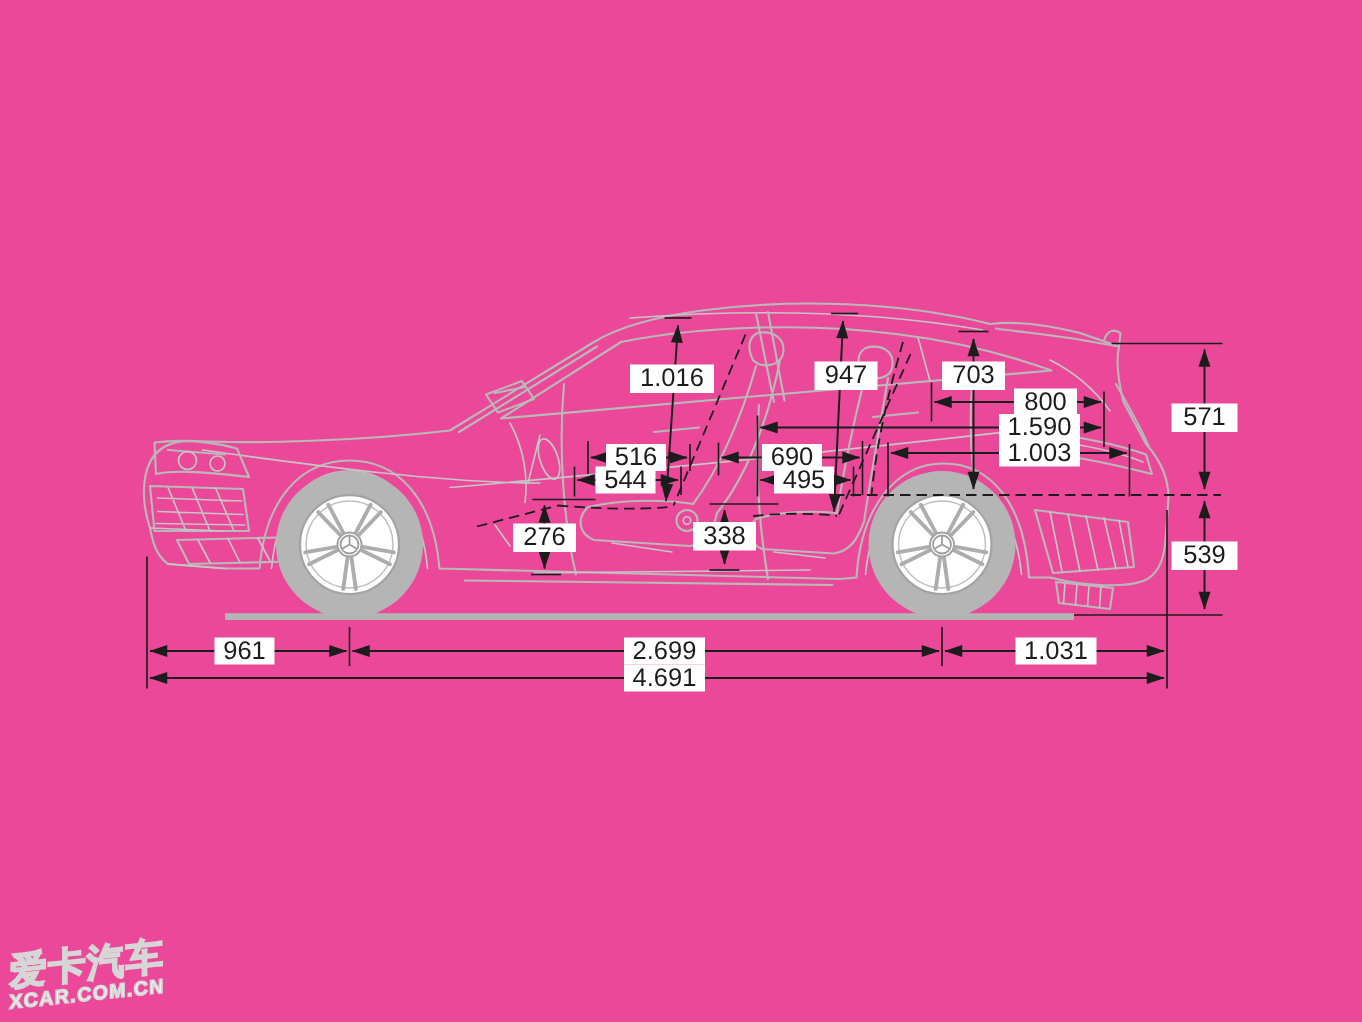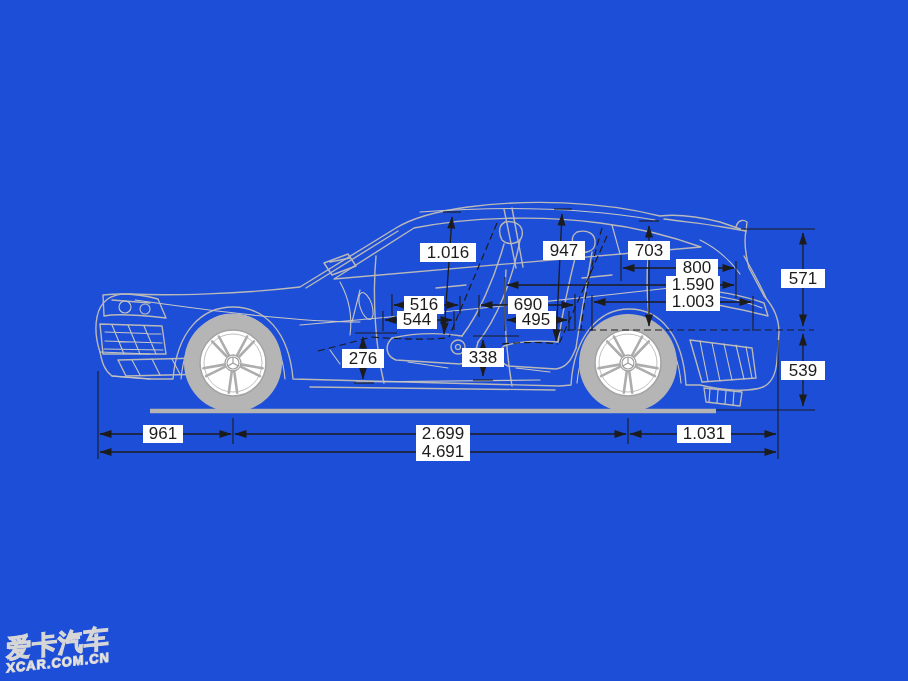--- a/index.html
+++ b/index.html
@@ -1,16 +1,16 @@
 <!DOCTYPE html>
 <html><head>
 <meta charset="utf-8">
 <style>
   html,body{margin:0;padding:0;background:#fff;}
-  #stage{position:relative;width:908px;height:681px;background:#1d4ed8;overflow:hidden;
+  #stage{position:relative;width:908px;height:681px;background:#ec4899;overflow:hidden;
          font-family:"Liberation Sans",sans-serif;}
   svg{position:absolute;left:0;top:0;}
   .cl{stroke:#b9b9b9;fill:none;stroke-width:1.4;stroke-linecap:round;stroke-linejoin:round}
   .cl2{stroke:#c6c6c6;fill:none;stroke-width:1.1;stroke-linecap:round;stroke-linejoin:round}
   .dl{stroke:#1c1c1c;stroke-width:1.3;fill:none}
   .dd{stroke:#1c1c1c;stroke-width:1.2;fill:none;stroke-dasharray:7 4}
   .tick{stroke:#1c1c1c;stroke-width:1.1;fill:none}
   .bg{fill:#ffffff}
   text.dim{font-size:17px;fill:#1c1c1c;text-anchor:middle;font-family:"Liberation Sans",sans-serif}
   #watermark{position:absolute;left:6px;top:630px;transform:rotate(-6deg) skewX(-6deg);

